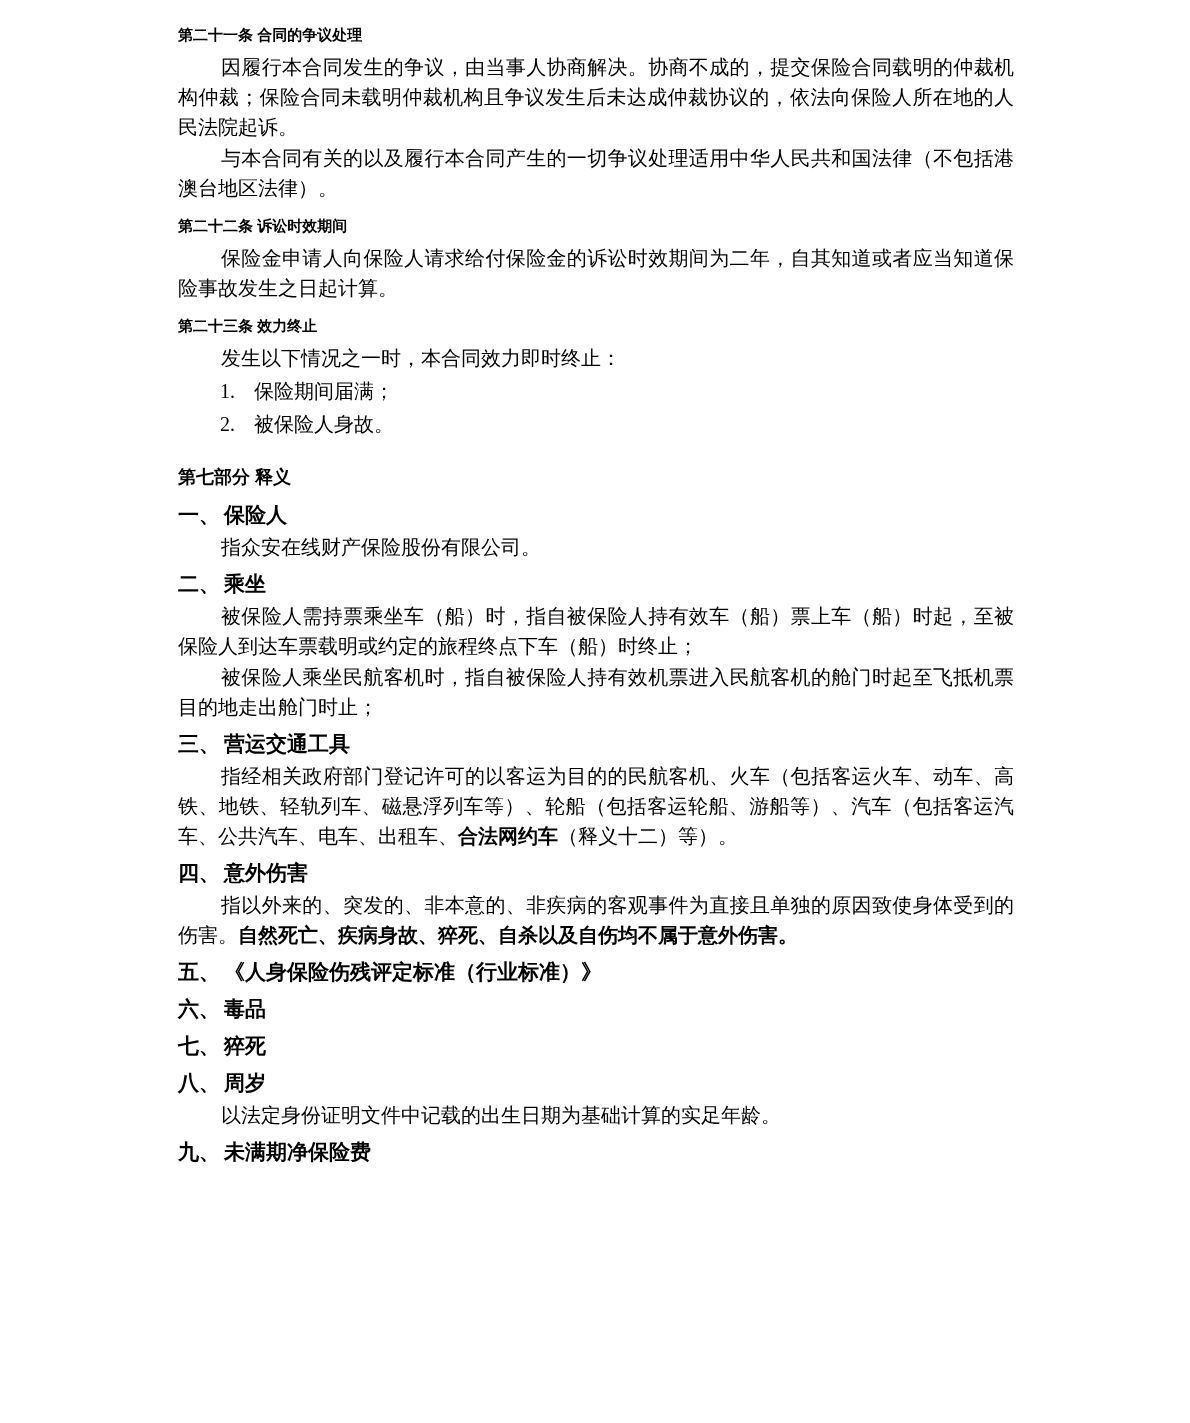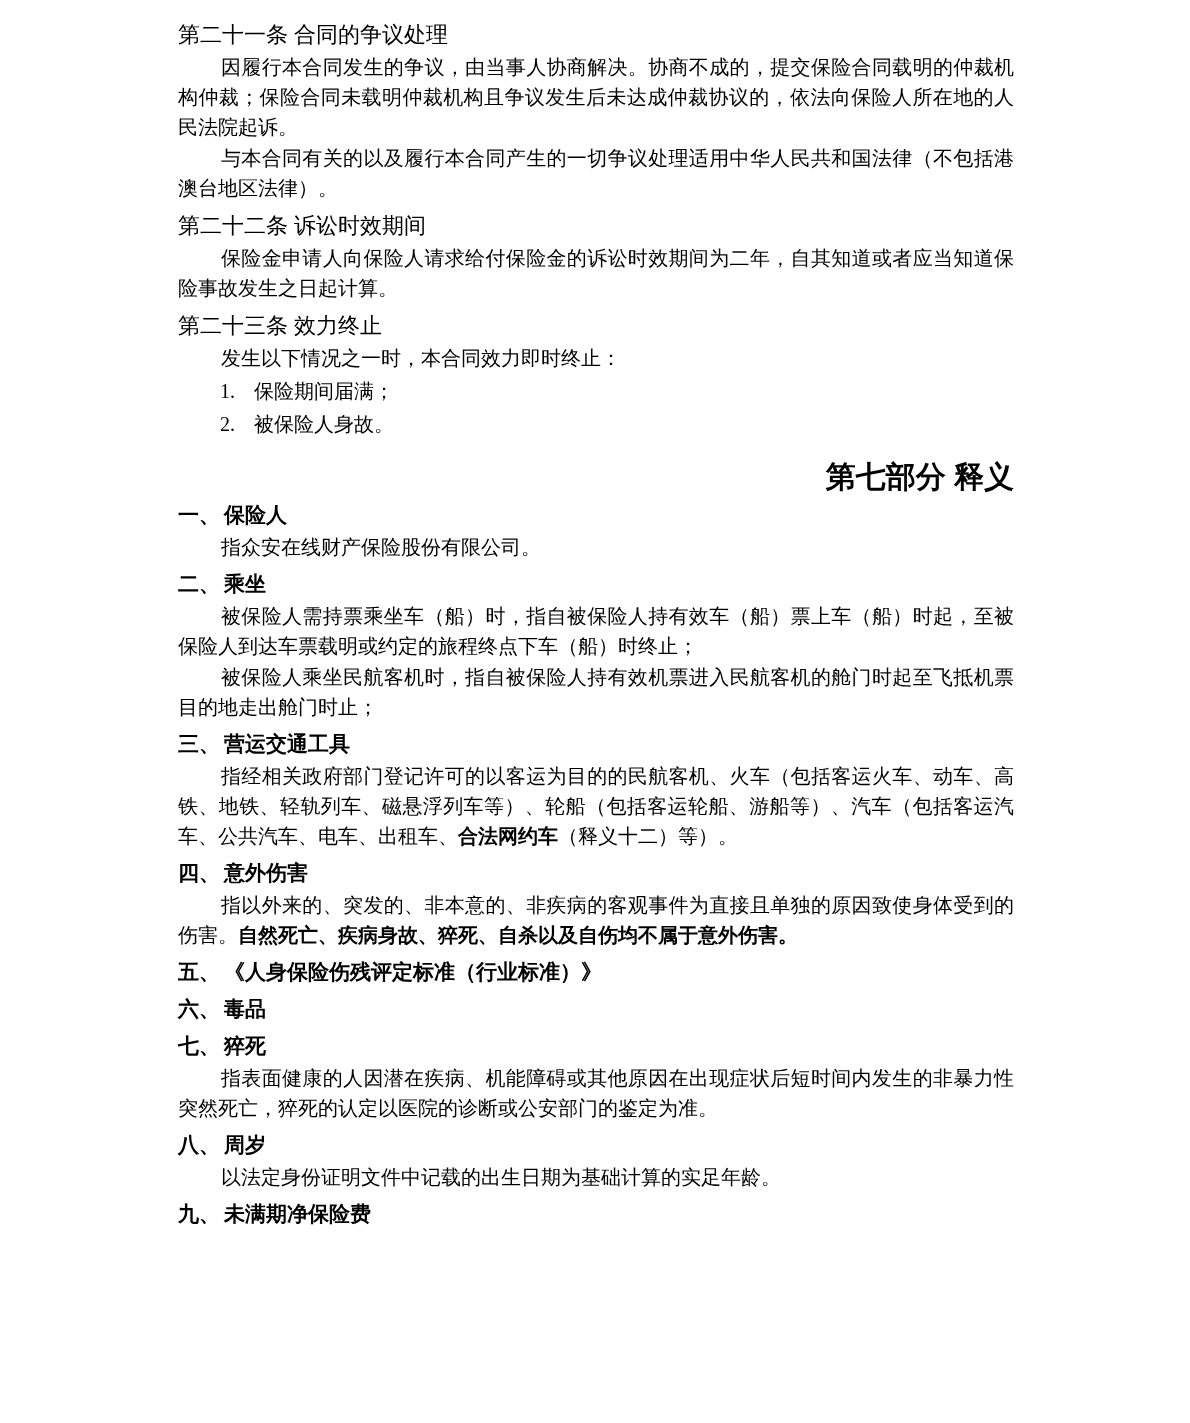--- a/index.html
+++ b/index.html
@@ -9,22 +9,22 @@
     background: #ffffff;
     color: #000000;
     font-family: "Liberation Serif", serif;
     overflow: hidden;
   }
   .doc {
     padding: 12px 176px 0 178px;
   }
   .art-h {
     font-family: "Liberation Sans", sans-serif;
-    font-weight: 400;
-    font-size: 22px;
+    font-weight: 700;
+    font-size: 15px;
     line-height: 31px;
     margin: 7px 0 2px 0;
   }
   .para {
     font-size: 20px;
     line-height: 30px;
     margin: 1px 0;
     text-indent: 2.15em;
     text-align: justify;
   }
@@ -33,24 +33,24 @@
     font-size: 20px;
     line-height: 30px;
     margin: 3px 0;
   }
   .li .n {
     margin-left: 42px;
     width: 34px;
     flex: 0 0 auto;
   }
   .part-h {
-    text-align: right;
+    text-align: left;
     font-family: "Liberation Sans", sans-serif;
     font-weight: 700;
-    font-size: 30px;
+    font-size: 18px;
     line-height: 32px;
     margin: 22px 0 6px 0;
   }
   .def-h {
     font-family: "Liberation Sans", sans-serif;
     font-weight: 700;
     font-size: 21px;
     line-height: 31px;
     margin: 6px 0 2px 0;
     display: flex;
@@ -121,21 +121,20 @@
 
   <h2 class="def-h">
     <span class="num">六、</span>
       <span>毒品</span>
   </h2>
 
   <h2 class="def-h">
     <span class="num">七、</span>
       <span>猝死</span>
   </h2>
-  <p class="para">指表面健康的人因潜在疾病、机能障碍或其他原因在出现症状后短时间内发生的非暴力性突然死亡，猝死的认定以医院的诊断或公安部门的鉴定为准。</p>
 
   <h2 class="def-h">
     <span class="num">八、</span>
       <span>周岁</span>
   </h2>
   <p class="para">以法定身份证明文件中记载的出生日期为基础计算的实足年龄。</p>
 
   <h2 class="def-h">
     <span class="num">九、</span>
       <span>未满期净保险费</span>

